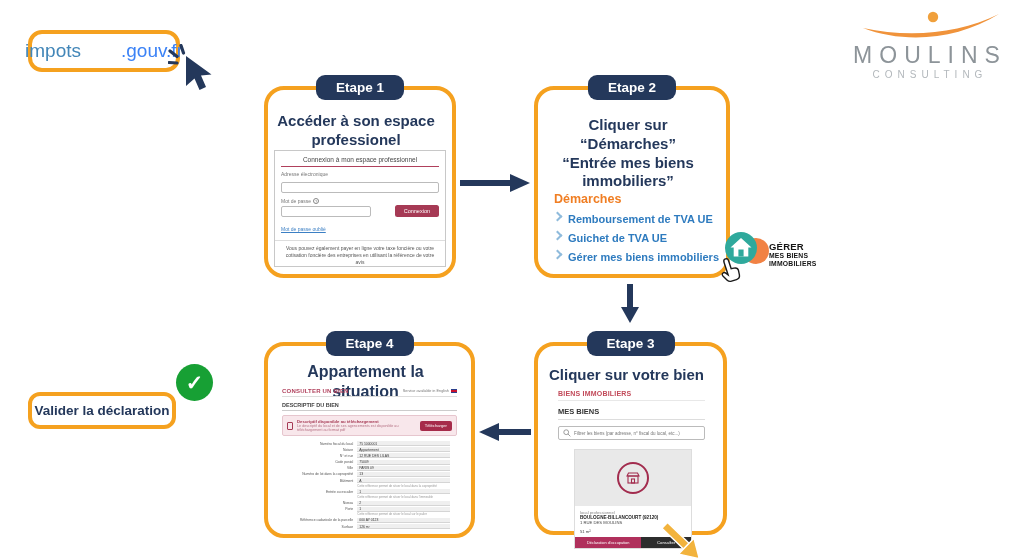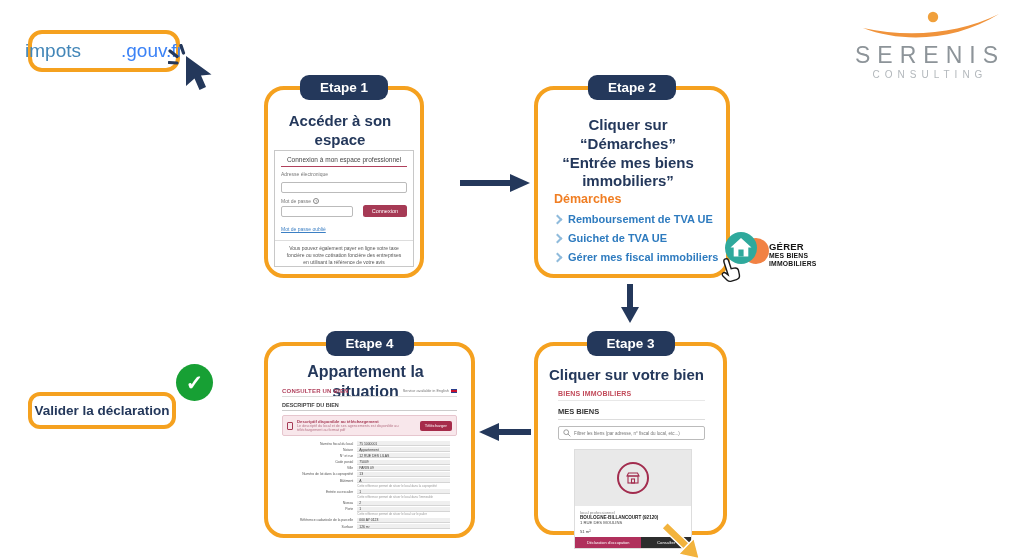--- a/index.html
+++ b/index.html
@@ -23,21 +23,21 @@
   .serenis-sub{font-size:10px; color:#B3B8BC; letter-spacing:5px; margin-top:0;}
 
   
   .card{position:absolute; background:#fff; border:4px solid var(--orange); border-radius:20px;}
   .tab{position:absolute; top:-15px; left:50%; transform:translateX(-50%);
     background:var(--navy); color:#fff; font-weight:700; font-size:13.5px;
     padding:5px 20px; border-radius:9px; white-space:nowrap; z-index:2;}
   .step-title{position:absolute; left:8px; right:16px; color:var(--navy);
     font-weight:700; font-size:15px; text-align:center; line-height:1.25;}
 
-  #card1{left:264px; top:86px; width:160px; height:192px;}
+  #card1{left:264px; top:86px; width:192px; height:192px;}
   #card2{left:534px; top:86px; width:196px; height:192px;}
   #card3{left:534px; top:342px; width:193px; height:193px;}
   #card4{left:264px; top:342px; width:211px; height:196px;}
 
   
   .login{position:absolute; left:6px; right:6px; top:60px; bottom:7px;
     border:1px solid #C8C8C8; padding:5px 6px; background:#fff; overflow:hidden;}
   .m-head{font-size:6.5px; color:#444; text-align:center; padding-bottom:3px;
     border-bottom:1.5px solid #B0405C; margin-bottom:4px;}
   .m-label{font-size:5px; color:#777; margin:2px 0 1px; display:flex; align-items:center; gap:2px;}
@@ -49,21 +49,21 @@
   .btn-connexion{margin-left:auto; background:var(--crimson); color:#fff; font-size:5.5px;
     padding:3px 9px; border-radius:2.5px; border:none;}
   .m-link{font-size:5px; color:#3B7FC4; text-decoration:underline; margin-top:3px; display:inline-block;}
   .m-div{border-top:1px solid #DDD; margin:5px -6px 4px;}
   .m-foot{font-size:5px; color:#555; text-align:center; line-height:1.4; padding:0 4px;}
 
   
   .s2-title{top:26px;}
   .demarches{position:absolute; left:16px; top:102px; color:#F07E23; font-weight:700; font-size:12.5px;}
   .links{position:absolute; left:16px; top:123px;}
-  .link-row{display:flex; align-items:center; margin-bottom:7px;}
+  .link-row{display:flex; margin-bottom:7px;}
   .chev{width:7px; height:7px; border-top:2.5px solid #8FBBDC; border-right:2.5px solid #8FBBDC;
     transform:rotate(45deg); margin-right:7px; flex:none;}
   .link-text{color:var(--blue); font-weight:700; font-size:11px; white-space:nowrap;}
 
   .gbi{position:absolute; left:712px; top:226px; width:112px; height:72px; z-index:6;}
   .gbi-text{position:absolute; left:57px; top:16px; color:#151515; line-height:1.08;}
   .gbi-l1{font-size:9.5px; font-weight:800; letter-spacing:.2px;}
   .gbi-l2,.gbi-l3{font-size:6.8px; font-weight:800; letter-spacing:.2px;}
 
   
@@ -146,21 +146,21 @@
       </g>
       <polygon fill="#24385B" points="18,12 18,42 26.5,34.5 31.5,46 38,43 33,31.5 43.5,30.5"></polygon>
     </svg>
   </div>
 
   <div class="serenis">
     <svg width="150" height="32" viewBox="0 0 150 32">
       <path d="M8 20 C 50 36 102 32 144 6 C 104 26 54 30 8 20 Z" fill="#F0933B"></path>
       <circle cx="78" cy="9" r="5.2" fill="#F0A03C"></circle>
     </svg>
-    <div class="serenis-name">SERENIS</div>
+    <div class="serenis-name">MOULINS</div>
     <div class="serenis-sub">CONSULTING</div>
   </div>
 
   <div class="card" id="card1">
     <div class="tab">Etape 1</div>
     <div class="step-title" style="top:22px">Accéder à son espace professionel</div>
     <div class="login">
       <div class="m-head">Connexion à mon espace professionnel</div>
       <div class="m-label">Adresse électronique</div>
       <input class="m-input" style="">
@@ -193,21 +193,21 @@
           <span class="link-text">Remboursement de TVA UE</span>
         </div>
 
         <div class="link-row">
           <span class="chev"></span>
           <span class="link-text">Guichet de TVA UE</span>
         </div>
 
         <div class="link-row">
           <span class="chev"></span>
-          <span class="link-text">Gérer mes fiscal immobiliers</span>
+          <span class="link-text">Gérer mes biens immobiliers</span>
         </div>
       </div>
   </div>
 
   <div class="gbi">
     <svg width="62" height="64" viewBox="0 0 62 64">
       <circle cx="44" cy="25" r="13" fill="#F18244"></circle>
       <circle cx="29" cy="22" r="16" fill="#2FA99C"></circle>
       <path d="M29 12 L39.5 21.5 H36.3 V30.5 H21.7 V21.5 H18.5 Z" fill="#fff"></path>
       <rect x="26.4" y="23.5" width="5.2" height="7" fill="#2FA99C"></rect>

